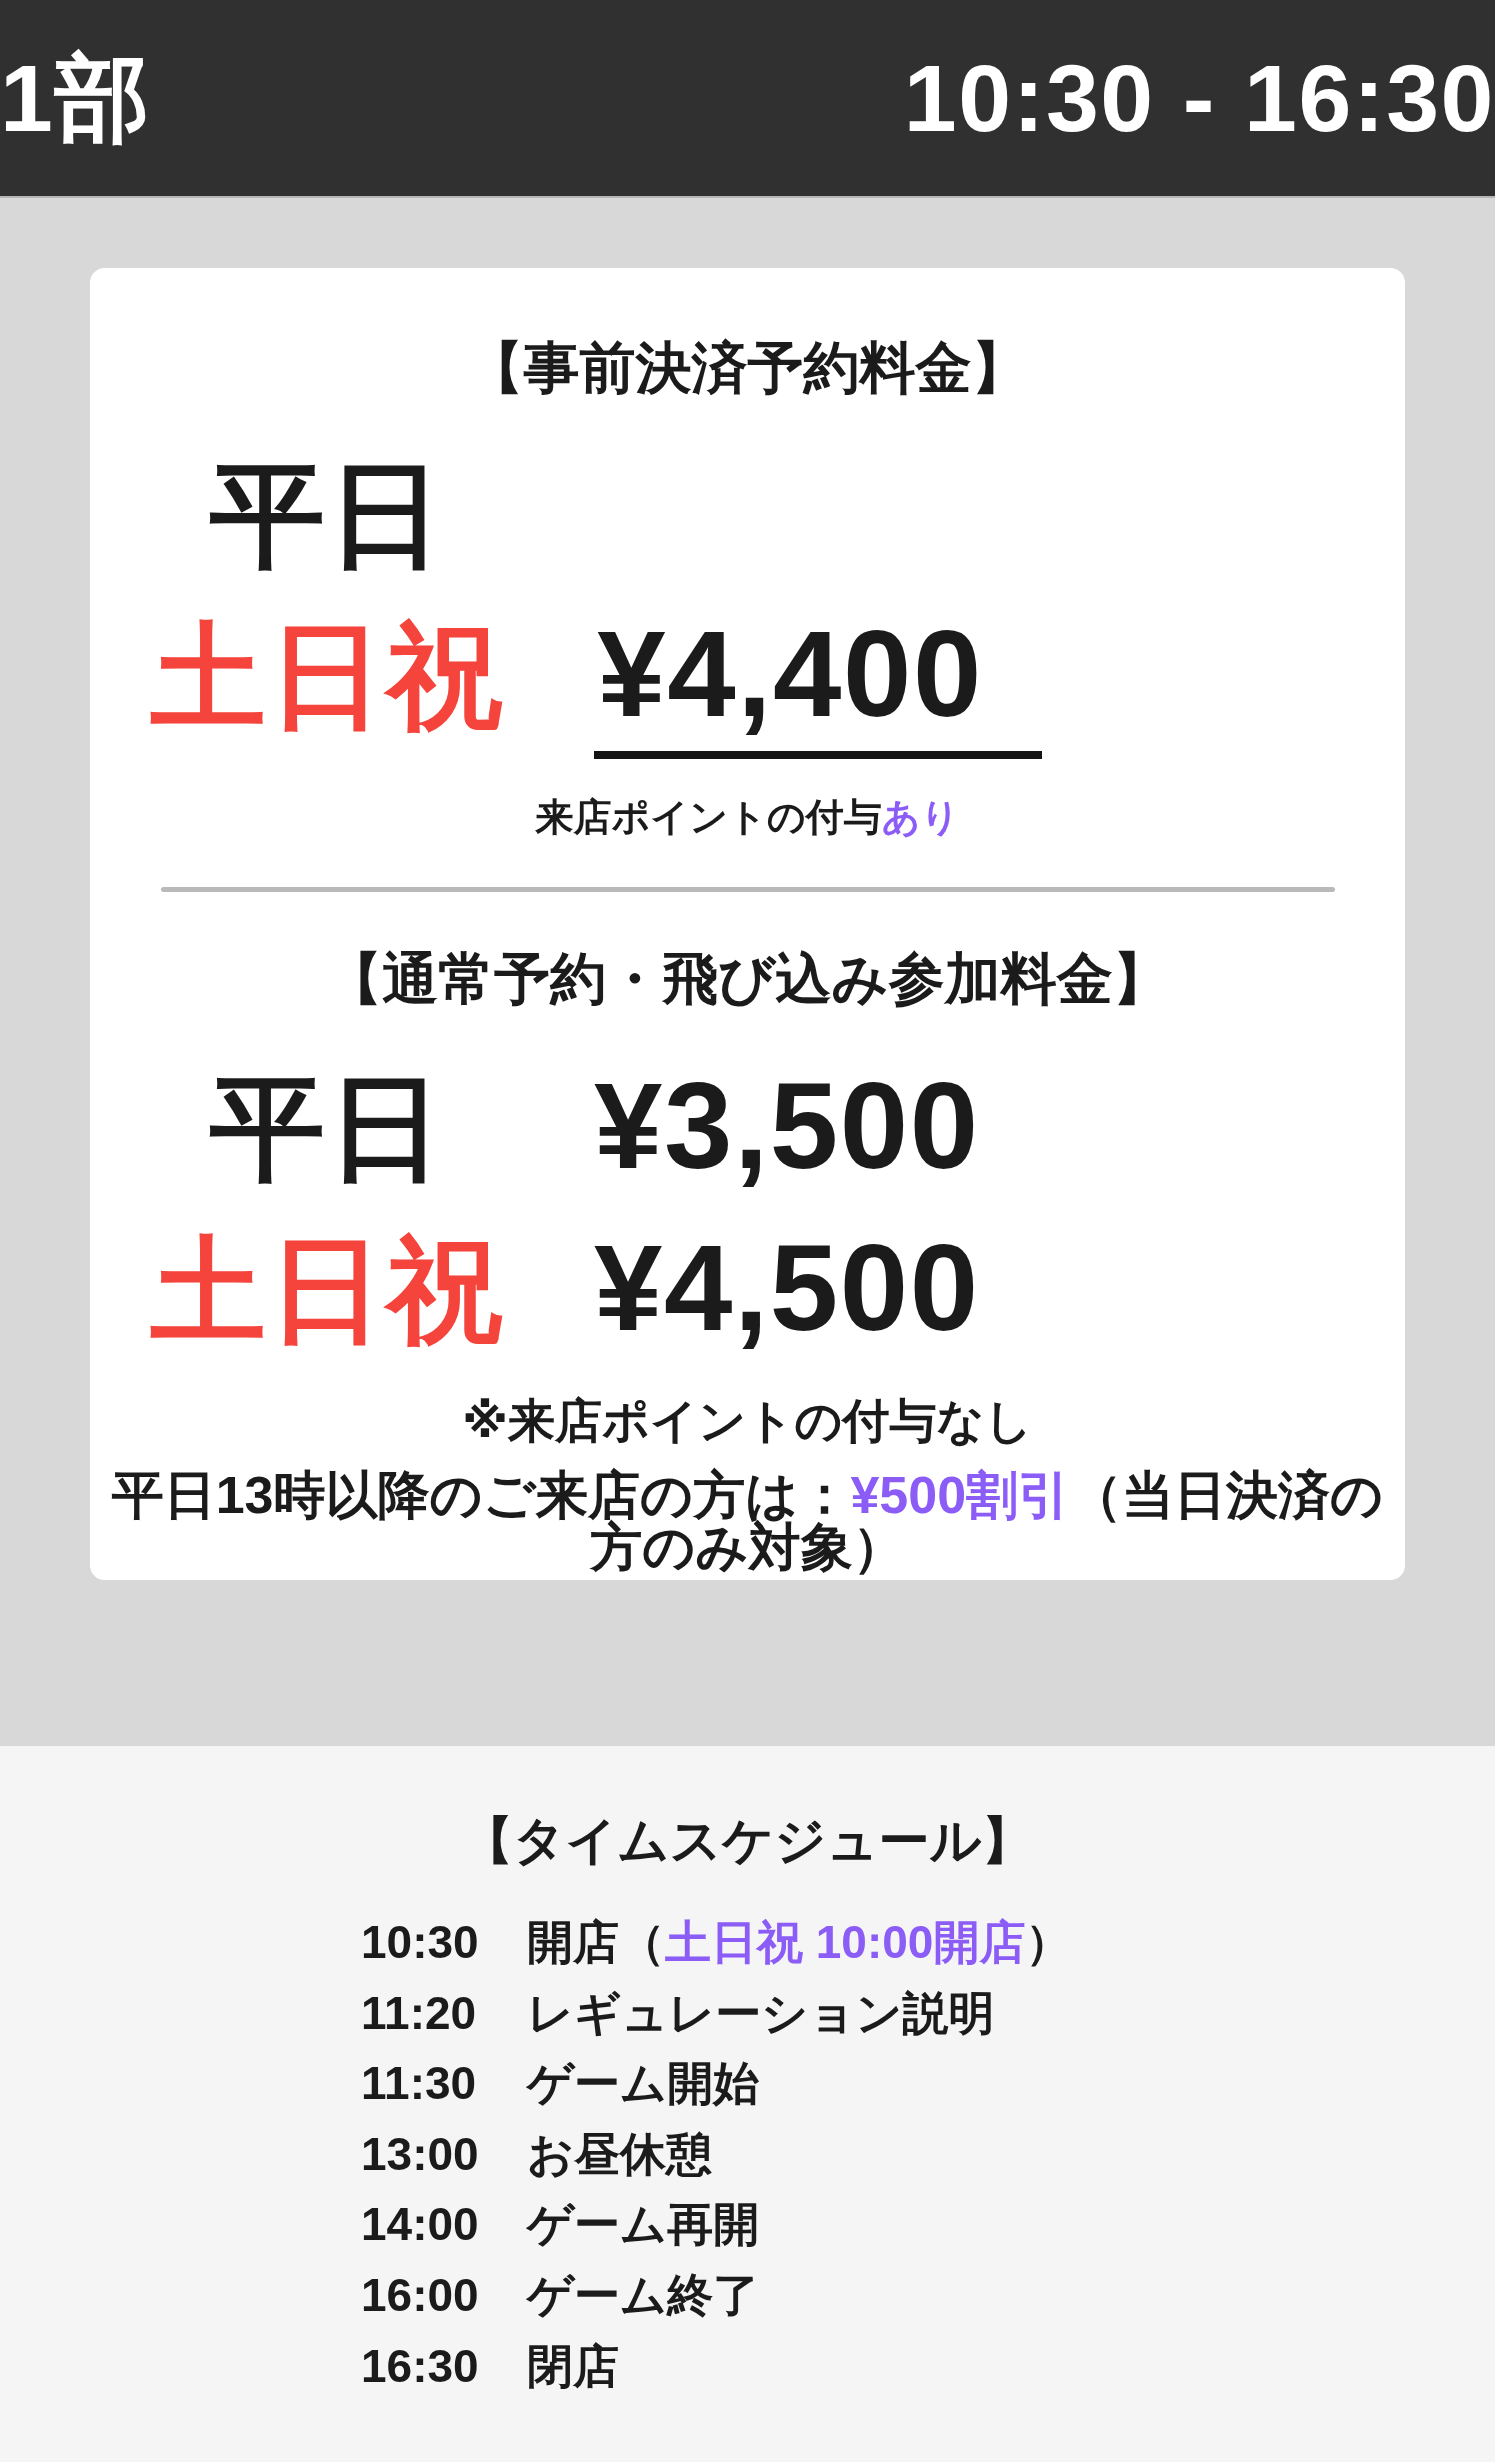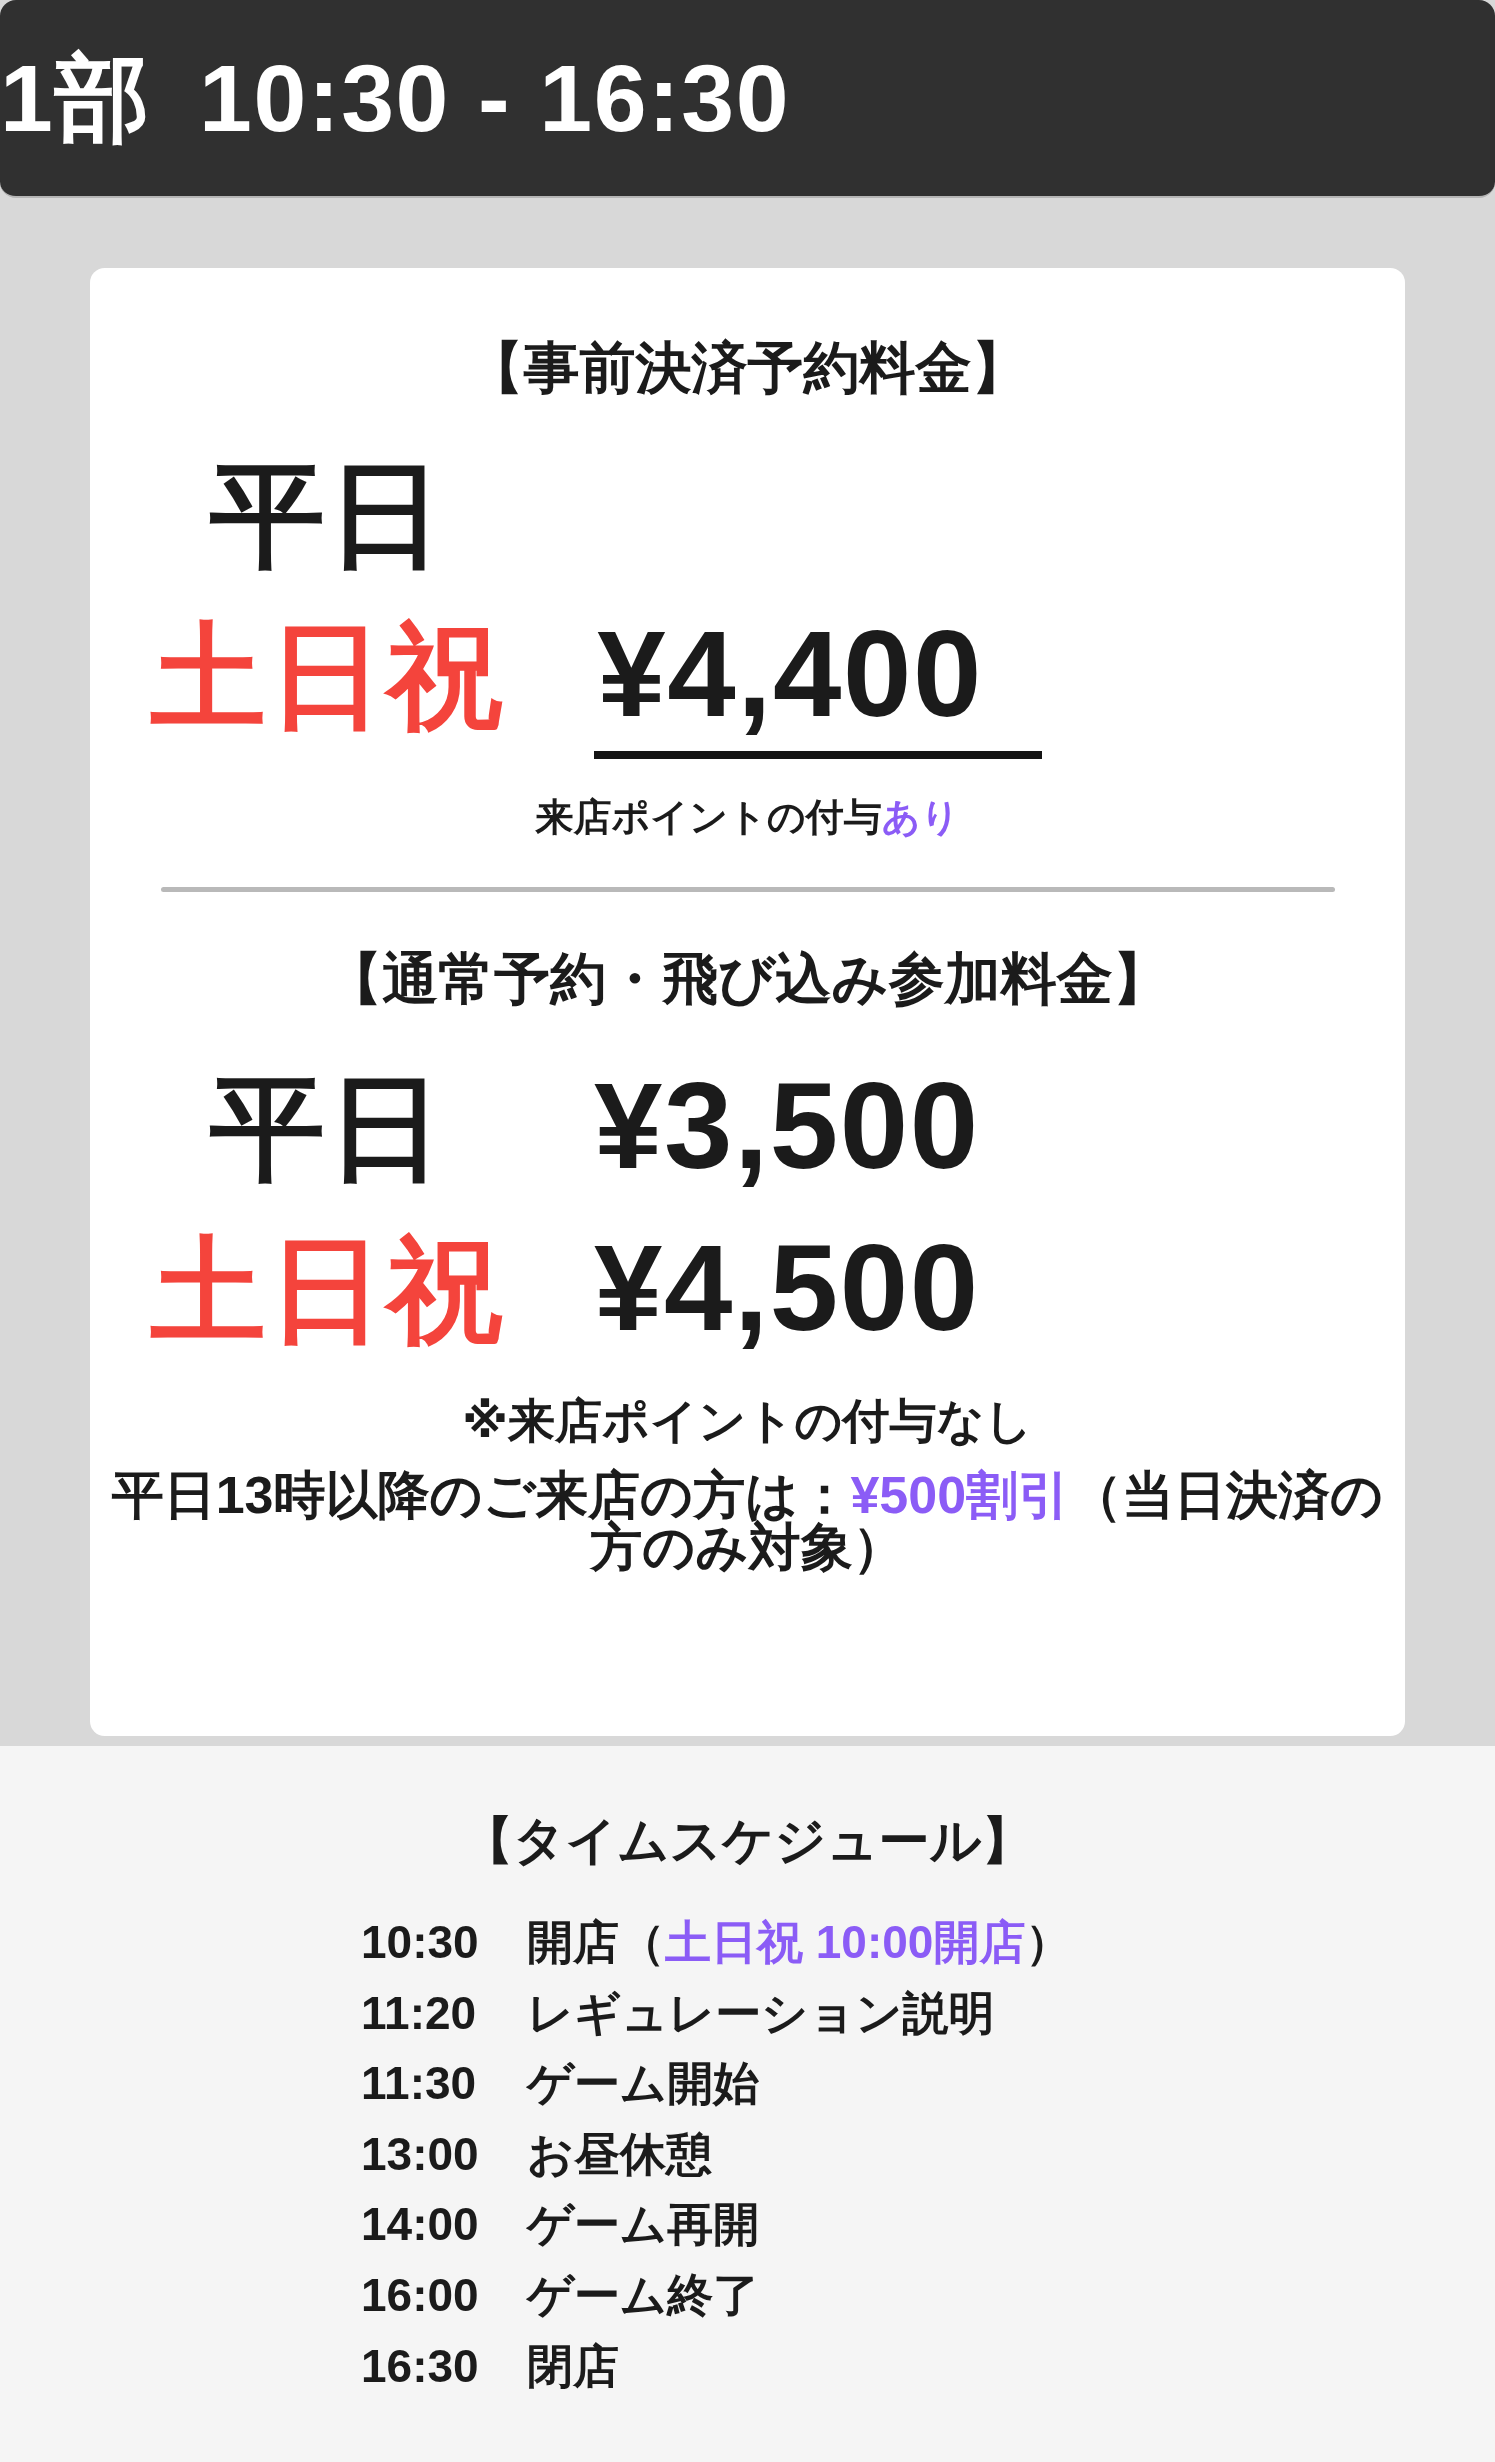--- a/index.html
+++ b/index.html
@@ -4,28 +4,28 @@
 <style>
   html,body{margin:0;padding:0;background:#d8d8d8;}
   .canvas{
     position:relative;width:1495px;height:2462px;overflow:hidden;
     font-family:"Liberation Sans","DejaVu Sans",sans-serif;
     color:#1b1b1b;background:#d8d8d8;
   }
   
   .session-header{
     height:196px;background:#303030;border-bottom:2.5px solid #b5b5b5;
-    display:flex;align-items:center;justify-content:flex-start;border-radius:16px;
+    display:flex;align-items:center;justify-content:space-between;
   }
   .session-header .hdr-txt{color:#ffffff;font-size:95px;font-weight:700;line-height:1;letter-spacing:1.6px;}
   .session-header .part{margin-right:48px;}
   
   .pricing-section{height:1548px;background:#d8d8d8;box-sizing:border-box;padding-top:70px;}
   .pricing-card{
-    width:1315px;height:1468px;margin:0 auto;background:#ffffff;
+    width:1315px;height:1312px;margin:0 auto;background:#ffffff;
     border-radius:14.8px;box-sizing:border-box;padding-top:72px;
   }
   .card-heading{text-align:center;font-size:56px;font-weight:700;line-height:1;color:#1b1b1b;}
   .price-rows{margin-top:62px;}
   .price-rows.second{margin-top:57px;}
   .price-row{display:flex;align-items:baseline;justify-content:flex-start;margin-bottom:39px;line-height:1;}
   .price-label{width:476px;text-align:center;font-size:115px;font-weight:700;letter-spacing:3.3px;}
   .price-label.red{color:#f4443c;}
   .price-value{font-size:123px;font-weight:700;margin-left:28px;min-width:435px;letter-spacing:1.6px;}
   .price-value.underlined{border-bottom:8.2px solid #141414;padding:0 9.8px 16.4px 3.3px;}

